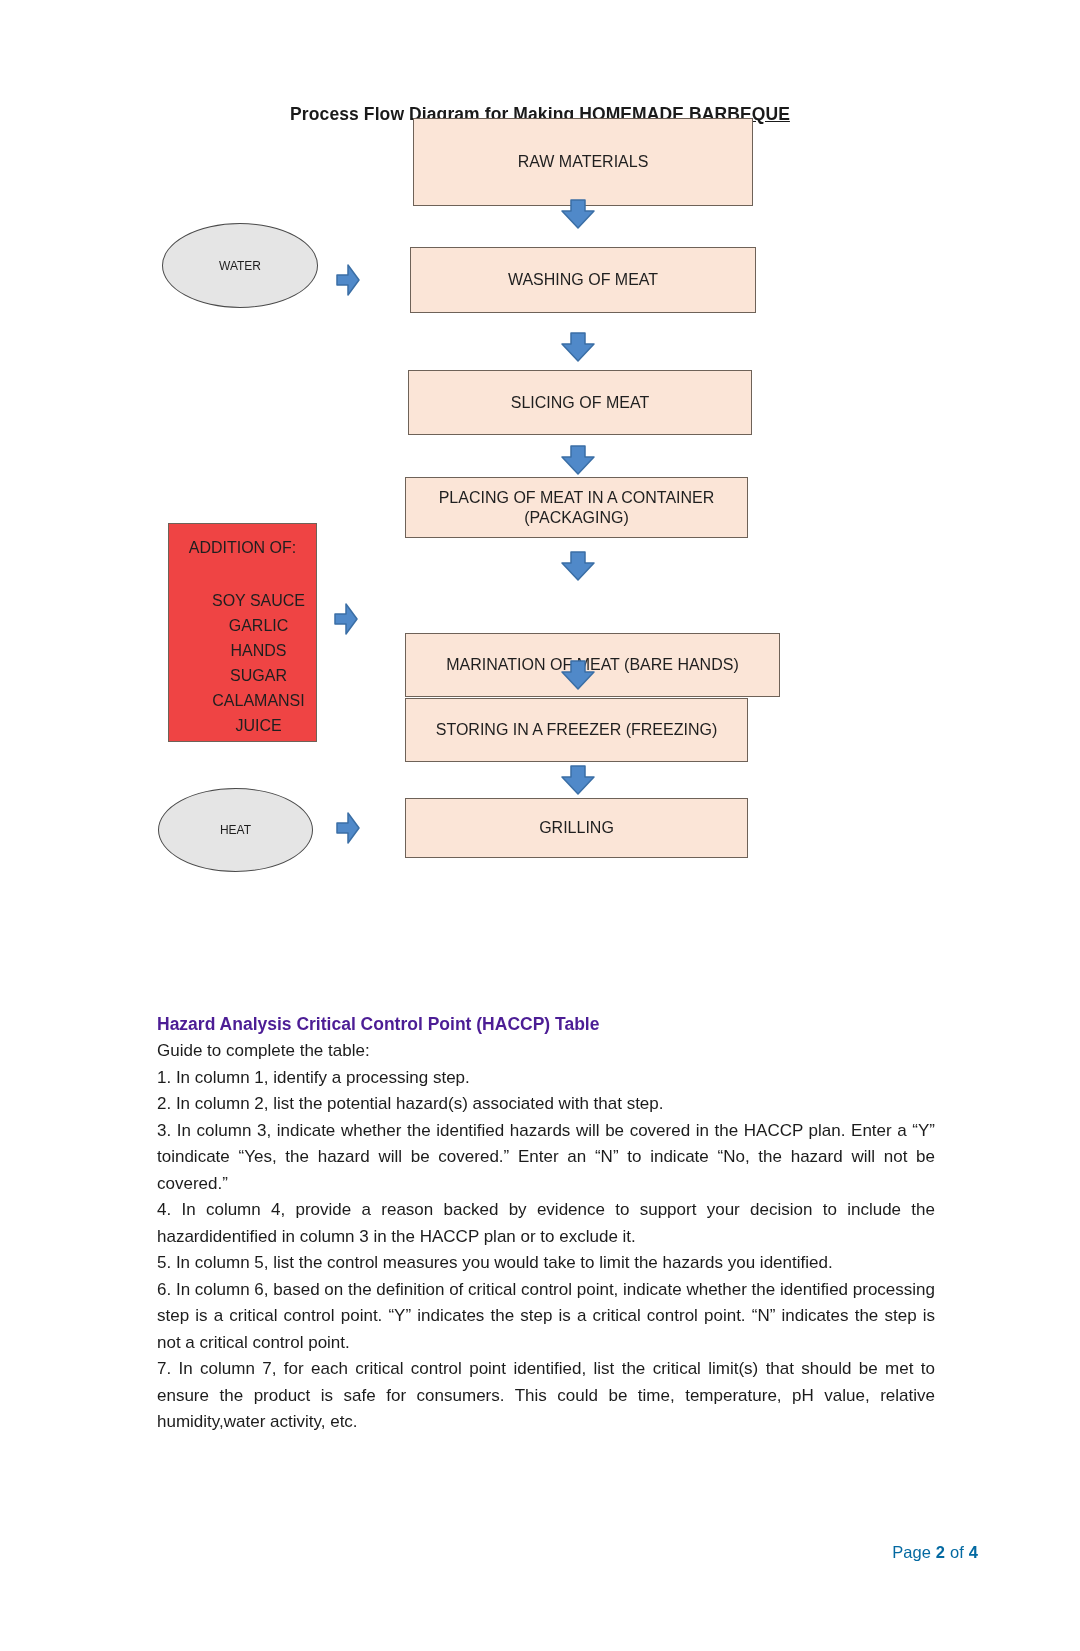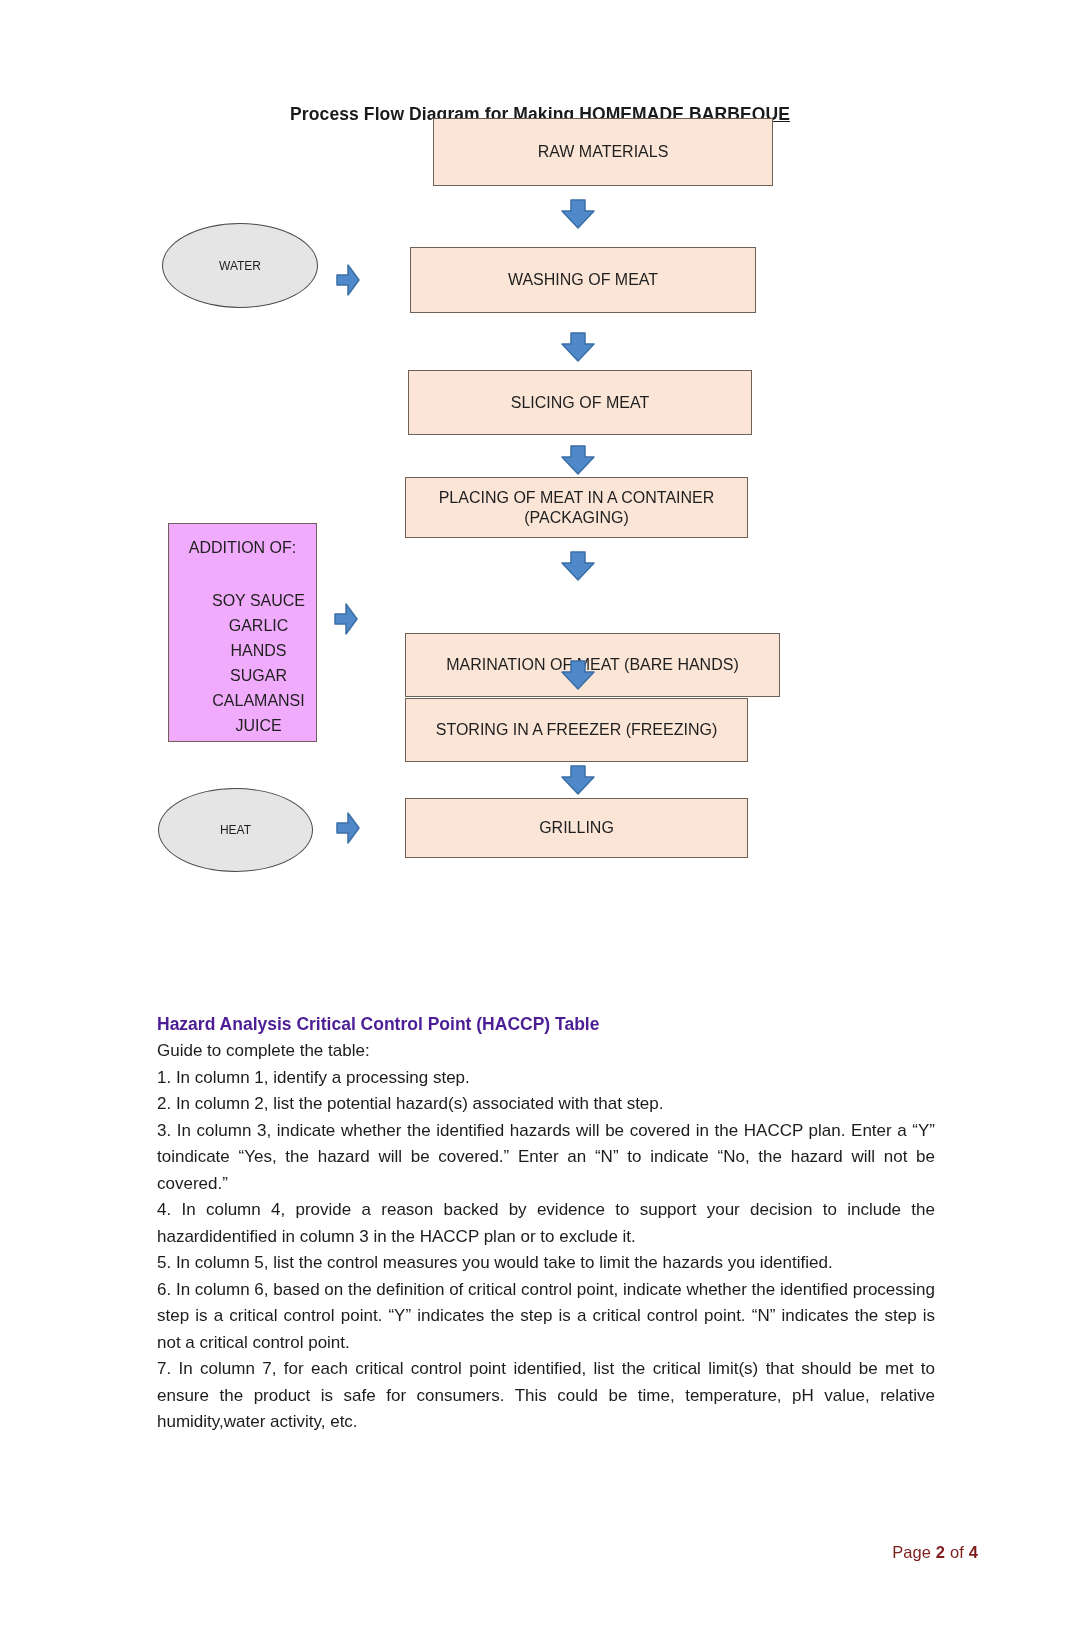--- a/index.html
+++ b/index.html
@@ -20,50 +20,50 @@
     display:flex;align-items:center;justify-content:center;
     text-align:center;font-size:16px;color:#1f1f1f;
     padding:0 6px;box-sizing:border-box;line-height:20px;
   }
   .ellipse{
     background:#e5e5e5;border:1.5px solid #4a4a4a;border-radius:50%;
     display:flex;align-items:center;justify-content:center;
     font-size:12px;color:#1f1f1f;box-sizing:border-box;
   }
   .addition{
-    background:#f0abfc;border:1.5px solid #6e6258;box-sizing:border-box;
+    background:#ef4444;border:1.5px solid #6e6258;box-sizing:border-box;
     text-align:center;font-size:16px;color:#1f1f1f;
   }
   .addition .add-head{margin-top:13px;line-height:22px;}
   .addition .add-items{margin-top:29px;line-height:25px;margin-left:32px;}
   .arrow svg{display:block;}
   .arrow polygon{fill:#5089c9;stroke:#3a6ea5;stroke-width:1.5;stroke-linejoin:round;}
   
   .guide{
     left:157px;top:1010px;width:778px;font-size:17px;line-height:26.5px;color:#1c1c1c;
   }
   .guide h2{
     font-size:17.5px;font-weight:bold;margin:0;line-height:28px;color:#4c1d95;
   }
   .guide p{margin:0;text-align:justify;}
   .guide p.no-just{text-align:left;}
   
   .footer{
-    top:1543px;right:102px;font-size:16.5px;color:#7f1d1d;display:flex;gap:5px;
+    top:1543px;right:102px;font-size:16.5px;color:#0369a1;display:flex;gap:5px;
   }
   .footer .b{font-weight:bold;}
 </style>
 </head>
 <body>
 
 <div class="abs doc-title">
   <span>Process Flow Diagram for Making </span><span class="u">HOMEMADE BARBEQUE</span>
 </div>
 
-<div class="abs fbox" style="left:413px;top:118px;width:340px;height:68px;margin-left:20px;">RAW MATERIALS</div>
+<div class="abs fbox" style="left:413px;top:118px;width:340px;height:88px;">RAW MATERIALS</div>
 
 <div class="abs arrow" style="left:560px;top:199px;">
   <svg width="36" height="30" viewBox="0 0 36 30">
       <polygon points="11,1 25,1 25,12 34,12 18,29 2,12 11,12"></polygon>
     </svg>
 </div>
 
 <div class="abs fbox" style="left:410px;top:247px;width:346px;height:66px;">WASHING OF MEAT</div>
 
 <div class="abs arrow" style="left:560px;top:332px;">

